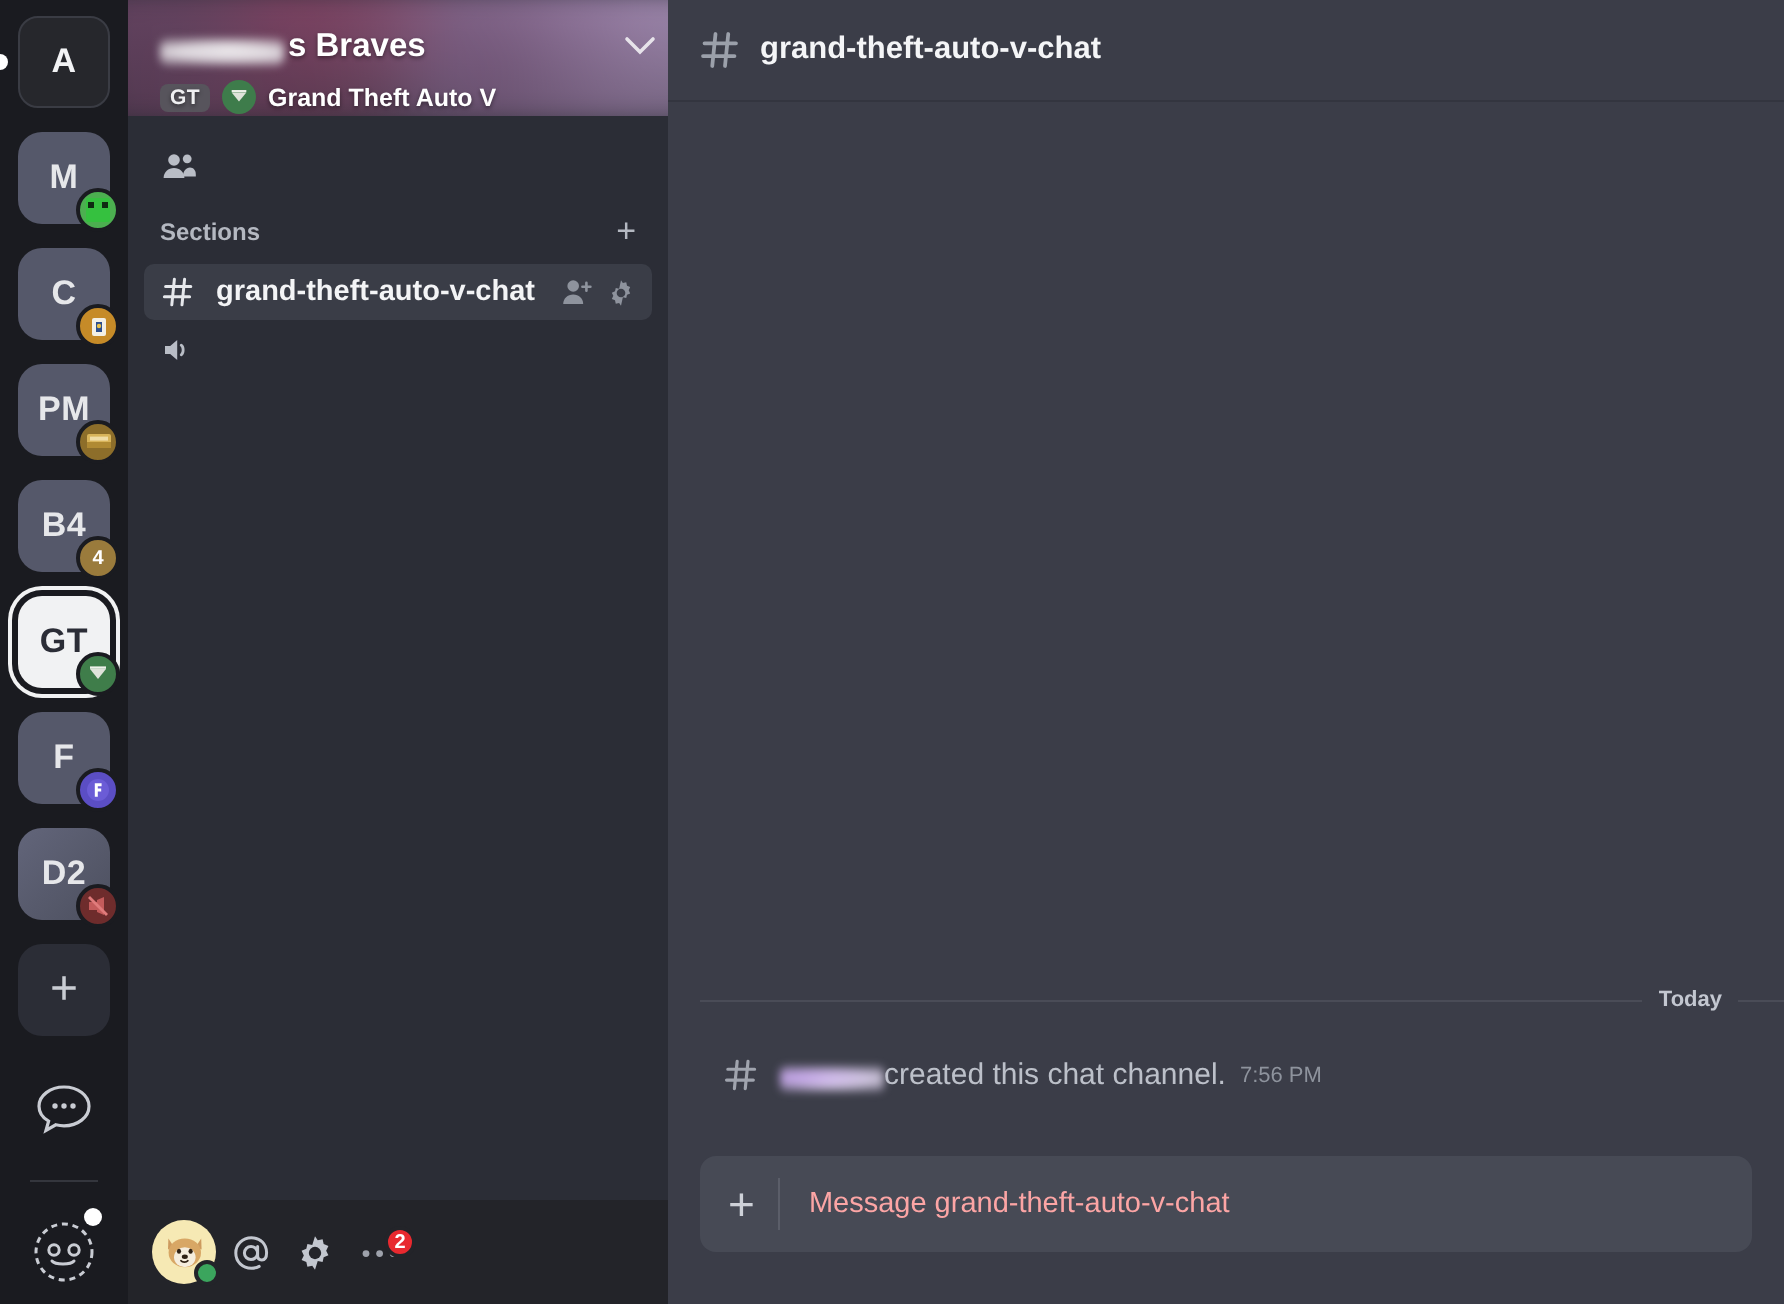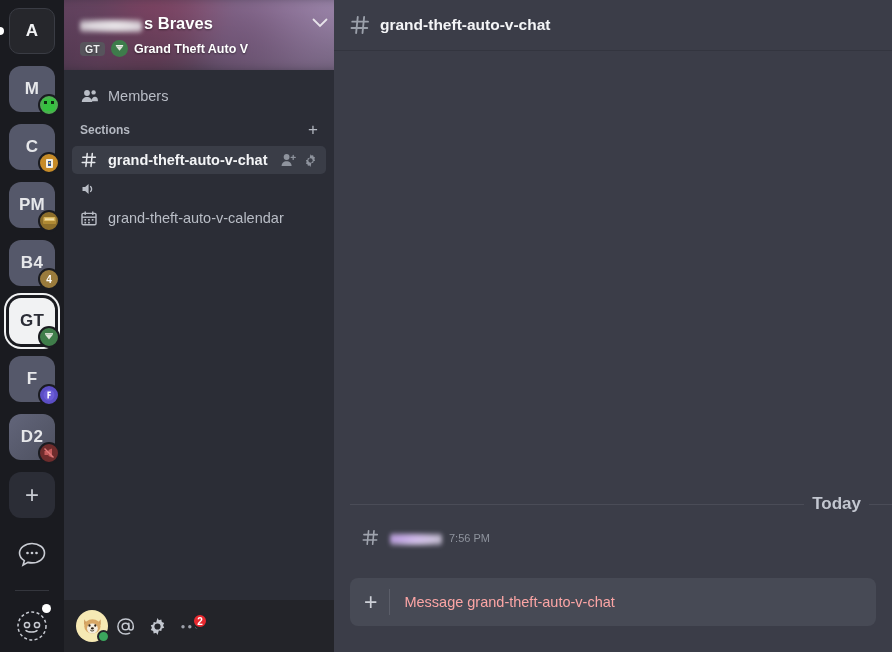--- a/index.html
+++ b/index.html
@@ -109,21 +109,21 @@
   }
 
   
   .sidebar {
     width: 270px; height: 652px;
     background: #2b2d36;
     display: flex; flex-direction: column;
     position: relative;
   }
   .server-header {
-    height: 70px;
+    height: 58px;
     position: relative;
     overflow: hidden;
     padding: 14px 14px 0 16px;
     cursor: pointer;
   }
   .banner-bg {
     position: absolute; inset: 0;
     background:
       radial-gradient(circle at 12% 30%, #6e4a6a 0%, rgba(110,74,106,0) 45%),
       radial-gradient(circle at 30% 10%, #a6486e 0%, rgba(166,72,110,0) 42%),
@@ -256,21 +256,21 @@
   .hash-big { color:#9ba0aa; font-size:20px; font-weight:400; line-height:1; }
   .chan-title { color:#f4f5f7; font-size:15.5px; font-weight:bold; }
 
   .msgs { flex:1; position:relative; overflow:hidden; }
   .divider-today {
     position:absolute; left:16px; right:0; top:443px;
     display:flex; align-items:center; gap:0;
   }
   .dline { flex:1; height:1px; background:#4a4c57; }
   .dline.short { flex: 0 0 23px; }
-  .dtext { color:#c3c7d0; font-size:17px; font-weight:bold; padding:0 8px; }
+  .dtext { color:#c3c7d0; font-size:11px; font-weight:bold; padding:0 8px; }
   .sys-msg {
     position:absolute; left:16px; right:16px; top:478px;
     display:flex; align-items:center; gap:0;
     color:#b9bdc6; font-size:15px;
   }
   .sys-hash { width:40px; color:#a0a4ae; font-size:17px; text-align:center; flex:0 0 40px;}
   .sysname-blur {
     display:inline-block; width:52px; height:13px;
     background:
       radial-gradient(ellipse at 15% 45%, #c9a8f0 0%, rgba(201,168,240,.12) 70%),
@@ -430,21 +430,20 @@
 
       <div class="side-row">
         <span class="ic">
           <svg width="17" height="14" viewBox="0 0 17 14">
             <circle cx="6" cy="4" r="2.9" fill="#b9bdc6"></circle>
             <path d="M0.8 13c0-3 2.4-5 5.2-5s5.2 2 5.2 5z" fill="#b9bdc6"></path>
             <circle cx="12.6" cy="3.4" r="2.2" fill="#b9bdc6"></circle>
             <path d="M10.4 12.2c.2-2.6 1.6-4.4 3.6-4.4 1.7 0 2.9 1.4 2.9 3.4v1z" fill="#b9bdc6"></path>
           </svg>
         </span>
-        <span class="lbl">Members</span>
       </div>
 
       <div class="group-head">
         <span>Sections</span>
         <span class="plus">+</span>
       </div>
 
       <div class="side-row sel">
         <span class="ic">
           <svg width="16" height="16" viewBox="0 0 16 16">
@@ -471,35 +470,20 @@
 
       <div class="side-row">
         <span class="ic">
           <svg width="16" height="14" viewBox="0 0 16 14">
             <path d="M1.5 5h2.6L7.6 2v10L4.1 9H1.5z" fill="#b9bdc6"></path>
             <path d="M9.6 4.6c1.3.9 1.3 3.9 0 4.8" stroke="#b9bdc6" stroke-width="1.4" fill="none" stroke-linecap="round"></path>
           </svg>
         </span>
       </div>
 
-      <div class="side-row">
-        <span class="ic">
-          <svg width="16" height="15" viewBox="0 0 16 15">
-            <rect x="1" y="2.4" width="14" height="11.4" rx="1.2" fill="none" stroke="#b9bdc6" stroke-width="1.4"></rect>
-            <path d="M1 6.2h14" stroke="#b9bdc6" stroke-width="1.4"></path>
-            <path d="M4.2 1v2.4M11.8 1v2.4" stroke="#b9bdc6" stroke-width="1.4" stroke-linecap="round"></path>
-            <rect x="3.4" y="8" width="1.7" height="1.7" fill="#b9bdc6"></rect>
-            <rect x="7.1" y="8" width="1.7" height="1.7" fill="#b9bdc6"></rect>
-            <rect x="10.8" y="8" width="1.7" height="1.7" fill="#b9bdc6"></rect>
-            <rect x="3.4" y="10.8" width="1.7" height="1.7" fill="#b9bdc6"></rect>
-            <rect x="7.1" y="10.8" width="1.7" height="1.7" fill="#b9bdc6"></rect>
-          </svg>
-        </span>
-        <span class="lbl">grand-theft-auto-v-calendar</span>
-      </div>
     </div>
 
     <div class="user-bar">
       <div class="avatar-wrap">
         <div class="avatar">
           <svg class="dog-face" viewBox="0 0 21 18">
             <path d="M2.2 2.2 L5 6.5 L2 7.8z" fill="#cd9a5e"></path>
             <path d="M18.6 2.2 L15.8 6.5 L18.8 7.8z" fill="#cd9a5e"></path>
             <ellipse cx="10.4" cy="9.4" rx="8.1" ry="7.2" fill="#d8a765"></ellipse>
             <ellipse cx="10.4" cy="11.6" rx="5.4" ry="5" fill="#f5eddd"></ellipse>
@@ -555,20 +539,21 @@
         <span class="dline short"></span>
       </div>
 
       <div class="sys-msg">
         <span class="sys-hash">
           <svg width="17" height="17" viewBox="0 0 16 16" style="margin:0 auto;">
               <path d="M6.2 1.6 4.9 14.4M11.3 1.6 10 14.4M1.8 5.3h12.6M1.2 10.4h12.6" stroke="#a0a4ae" stroke-width="1.5" stroke-linecap="round" fill="none"></path>
             </svg>
         </span>
         <span class="sysname-blur"></span>
+        <span class="sys-text">created this chat channel.</span>
         <span class="sys-time">7:56 PM</span>
       </div>
     </div>
 
     <div class="composer-wrap">
       <div class="composer">
         <span class="comp-plus">+</span>
         <span class="comp-sep"></span>
         <span class="comp-ph">Message grand-theft-auto-v-chat</span>
       </div>

